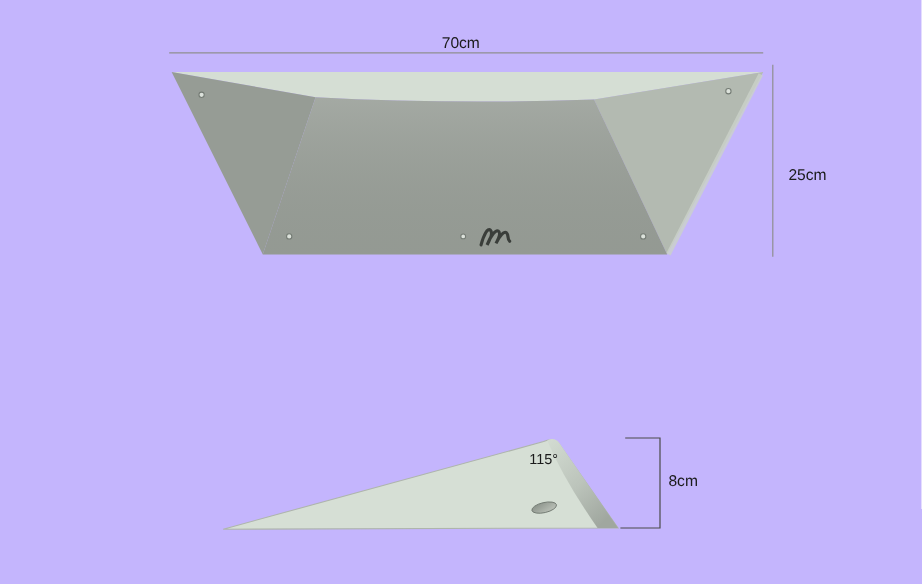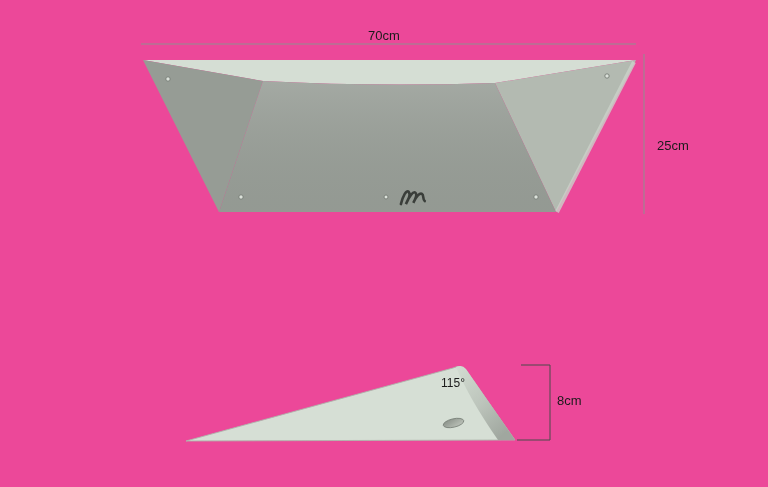--- a/index.html
+++ b/index.html
@@ -5,21 +5,21 @@
   html, body {
     margin: 0;
     padding: 0;
     background: #ffffff;
     font-family: "Liberation Sans", sans-serif;
   }
   .canvas {
     position: relative;
     width: 768px;
     height: 487px;
-    background: #ec4899;
+    background: #c4b5fd;
     overflow: hidden;
   }
   svg { display: block; }
   text.dim-label {
     font-family: "Liberation Sans", sans-serif;
     font-size: 13px;
   }
   text.angle-label {
     font-family: "Liberation Sans", sans-serif;
     font-size: 12px;

